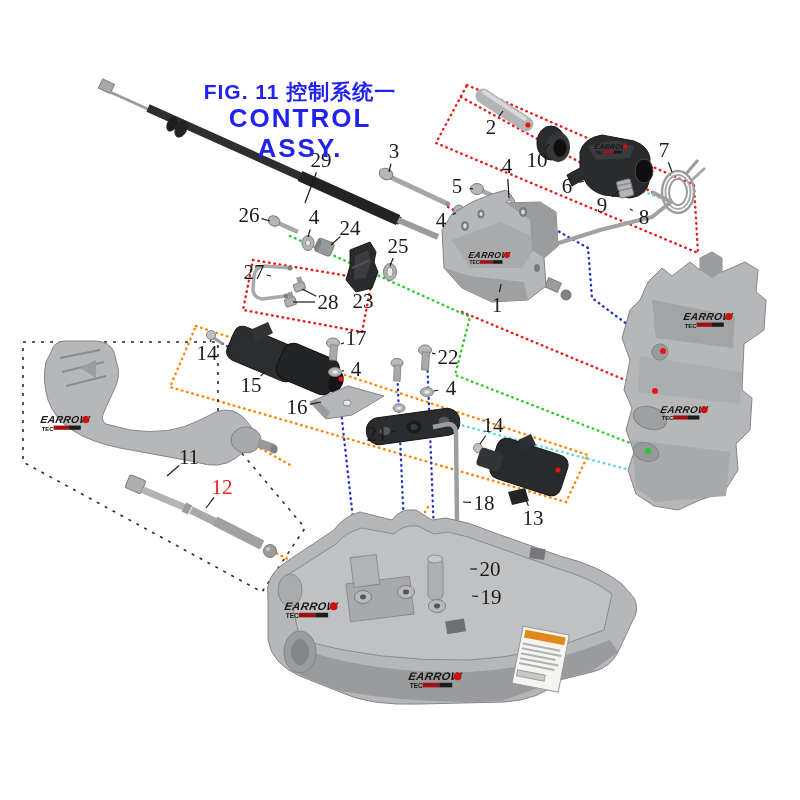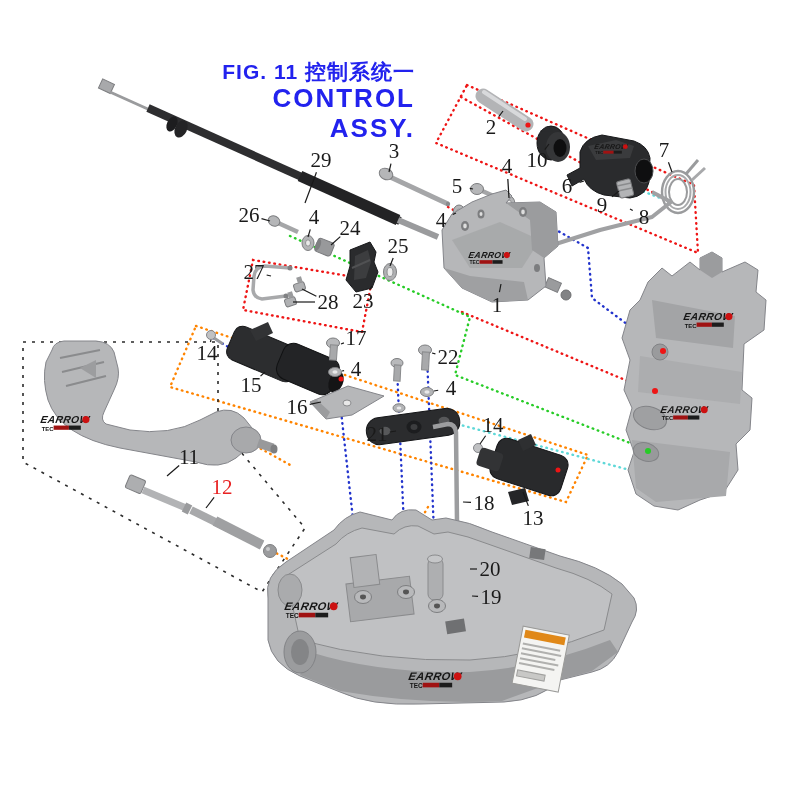--- a/index.html
+++ b/index.html
@@ -1,18 +1,18 @@
 <!DOCTYPE html>
 <html><head>
 <meta charset="utf-8">
 <style>
   html,body{margin:0;padding:0;background:#ffffff;width:800px;height:800px;overflow:hidden;}
   #stage{position:relative;width:800px;height:800px;font-family:"Liberation Sans",sans-serif;}
   #diagram{position:absolute;left:0;top:0;}
-  .title-block{position:absolute;left:185px;top:60px;width:230px;text-align:right;color:#2222ee;font-weight:bold;line-height:1.15;}
+  .title-block{position:absolute;left:185px;top:80px;width:230px;text-align:center;color:#2222ee;font-weight:bold;line-height:1.15;}
   .title-line1{font-size:21px;letter-spacing:1px;}
   .title-line2{font-size:26px;letter-spacing:2px;}
   .note-block{position:absolute;left:57px;top:266px;width:180px;color:#cc2626;font-family:"Liberation Serif",serif;font-size:21px;font-weight:600;letter-spacing:1px;}
   
   .dl{fill:none;stroke-linecap:round;}
   .dot-red{stroke:#ee1515;stroke-width:2.4;stroke-dasharray:0.6 4.8;}
   .dot-blue{stroke:#2233cc;stroke-width:2.4;stroke-dasharray:0.6 4.8;}
   .dot-green{stroke:#27cc27;stroke-width:2.4;stroke-dasharray:0.6 4.8;}
   .dot-cyan{stroke:#5fd8d8;stroke-width:2.4;stroke-dasharray:0.6 4.8;}
   .dot-orange{stroke:#ff8400;stroke-width:2.4;stroke-dasharray:0.6 4.8;}

